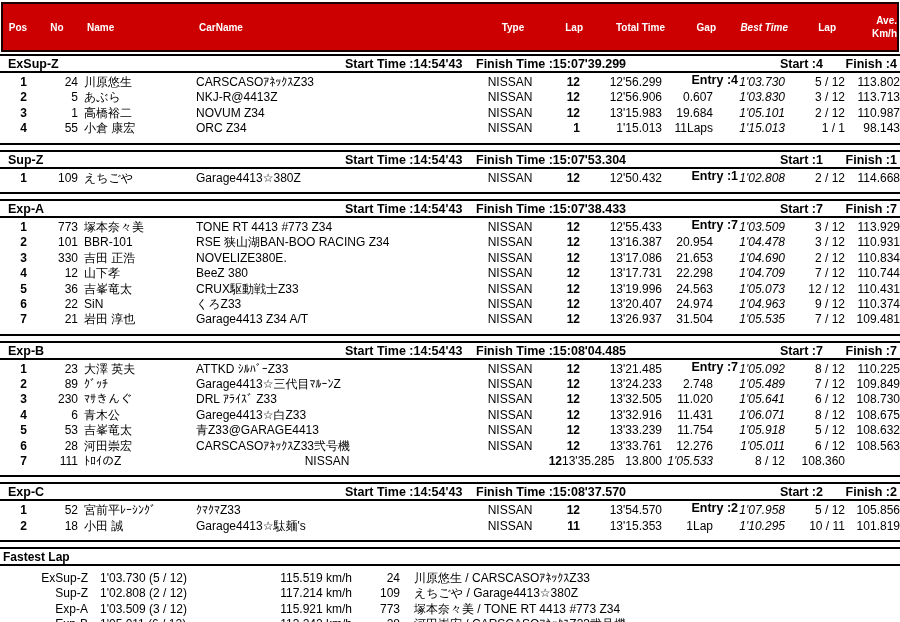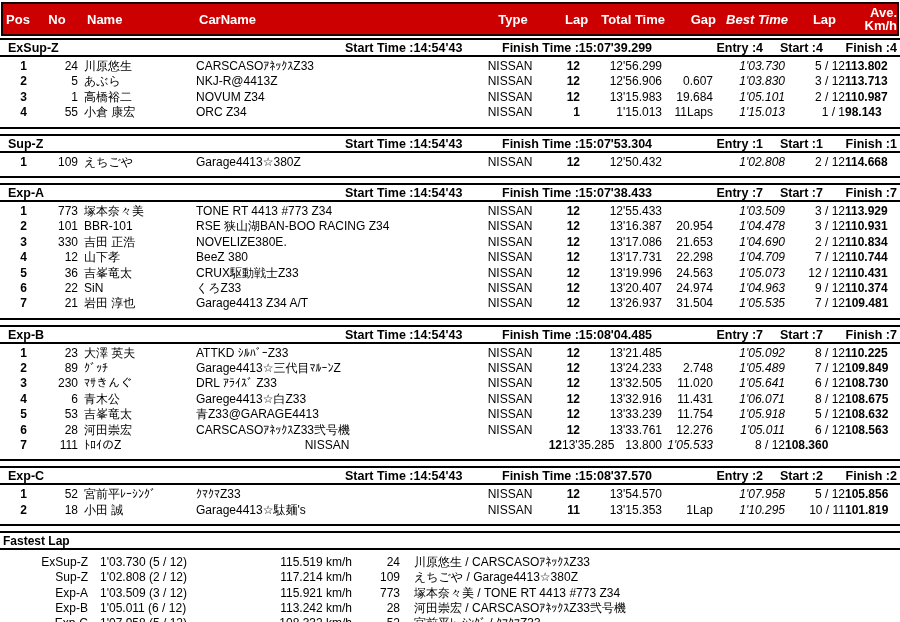--- a/index.html
+++ b/index.html
@@ -25,51 +25,51 @@
   .c-pos{text-align:right;padding-right:3px;font-weight:bold;}
   .c-no{text-align:right;}
   .c-name{text-align:left;padding-left:6px;overflow:hidden;white-space:nowrap;}
   .c-car{text-align:left;overflow:hidden;white-space:nowrap;}
   .c-type{text-align:center;}
   .c-lap{text-align:right;font-weight:bold;}
   .c-total{text-align:right;}
   .c-gap{text-align:right;}
   .c-best{text-align:right;font-style:italic;}
   .c-lap2{text-align:right;}
-  .c-ave{text-align:left;padding-right:6px;font-weight:bold;}
+  .c-ave{text-align:right;}
 
   
   .header-bar{
     margin:2px 1px 0 1px;
     background:var(--header-bg);
     border:2px solid #1a0000;
     color:var(--header-text);
-    font-weight:bold;font-size:13px;
-    height:34px;
+    font-weight:bold;font-size:10px;
+    height:50px;
   }
   .header-bar .c-pos{font-weight:bold;text-align:center;padding-right:0;}
   .header-bar .c-no{text-align:center;}
   .header-bar .c-lap{padding-right:0;}
   .header-bar .c-lap2{padding-right:12px;}
   .header-bar .ave-stack{line-height:13px;text-align:right;padding-right:6px;}
 
   
   .section{margin-top:5px;}
   .section.first{margin-top:2px;}
   .section-header{
     position:relative;height:19px;
     border-top:2px solid var(--line);
     border-bottom:2px solid var(--line);
     font-weight:bold;font-size:12.5px;
   }
   .section-header span{position:absolute;top:1px;white-space:nowrap;}
   .sec-title{left:8px;}
   .sec-start{left:345px;}
-  .sec-finish{left:490px;padding-left:12px;}
-  .sec-entry{right:137px;}
+  .sec-finish{left:464px;padding-left:12px;}
+  .sec-entry{right:162px;margin-top:16px;}
   .sec-startn{right:77px;}
   .sec-finishn{right:3px;}
   .section-body{border-bottom:2px solid var(--line);padding:2px 0 6px 0;}
   .result-row{height:15.4px;line-height:15.4px;}
 
   
   .fl-section{margin-top:5px;}
   .fl-header{
     border-top:2px solid var(--line);
     border-bottom:2px solid var(--line);

